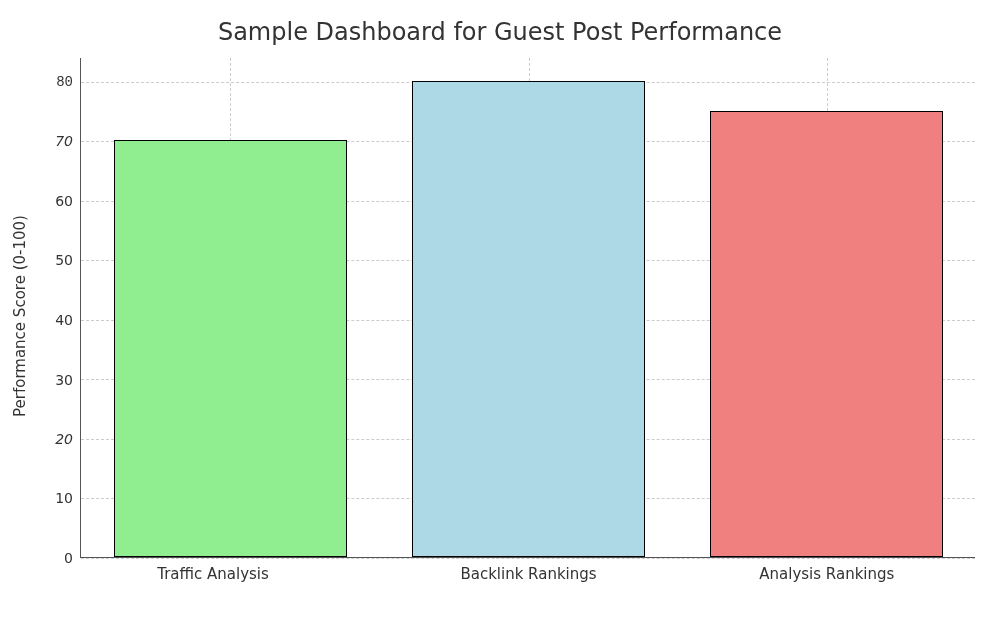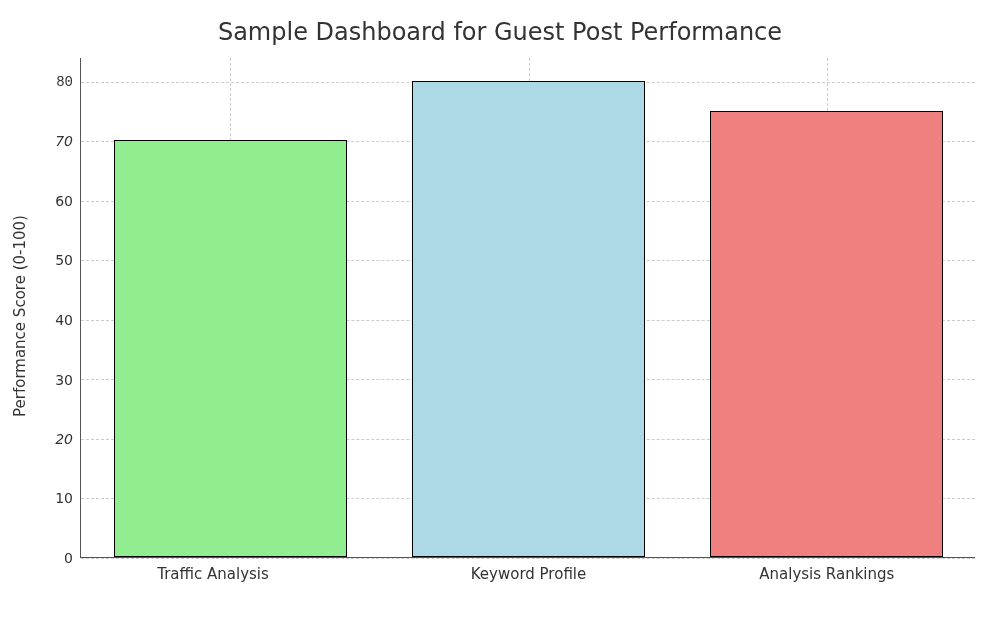--- a/index.html
+++ b/index.html
@@ -111,19 +111,19 @@
       <div class="ytick" style="top: 142.857px;">60</div>
       <div class="grid-h" style="top: 83.3333px;"></div>
       <div class="ytick" style="top: 83.3333px; font-style: italic;">70</div>
       <div class="grid-h" style="top: 23.8095px;"></div>
       <div class="ytick" style="top: 23.8095px; font-family: Liberation Mono, monospace;">80</div>
       <div class="grid-v" style="left: 149.167px;"></div>
       <div class="bar" style="left: 32.8167px; width: 232.7px; height: 416.667px; background: rgb(144, 238, 144);"></div>
       <div class="xtick" style="left: 132px;">Traffic Analysis</div>
       <div class="grid-v" style="left: 447.5px;"></div>
       <div class="bar" style="left: 331.15px; width: 232.7px; height: 476.19px; background: rgb(173, 216, 230);"></div>
-      <div class="xtick" style="left: 447.5px;">Keyword Profile</div>
+      <div class="xtick" style="left: 447.5px;">Backlink Rankings</div>
       <div class="grid-v" style="left: 745.833px;"></div>
       <div class="bar" style="left: 629.483px; width: 232.7px; height: 446.429px; background: rgb(240, 128, 128);"></div>
       <div class="xtick" style="left: 745.833px;">Analysis Rankings</div>
     </div>
 
 </div>
 
 </body></html>

